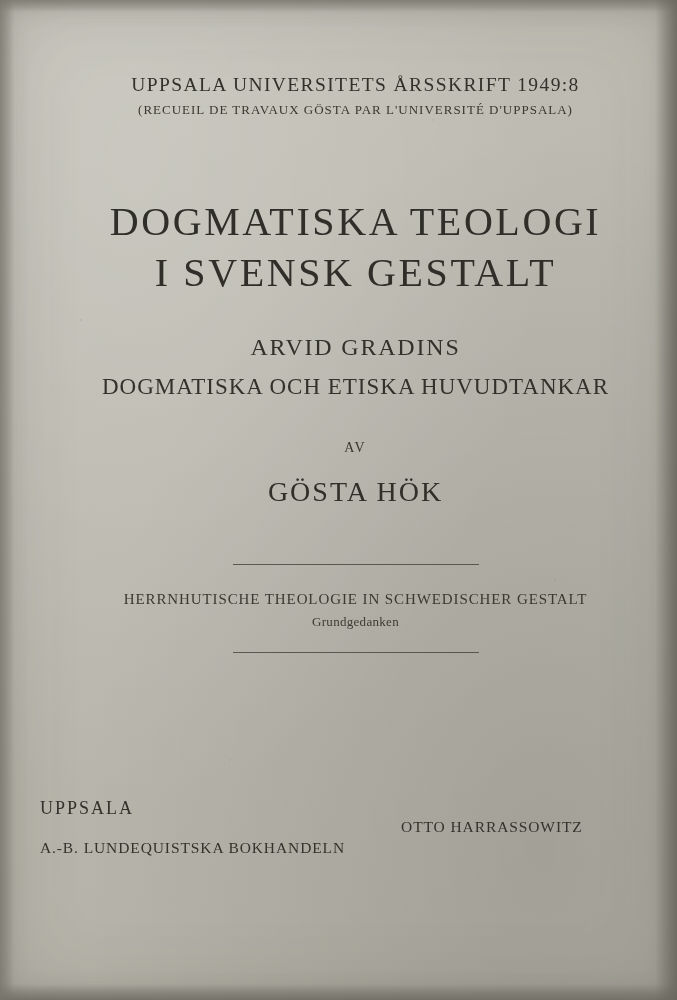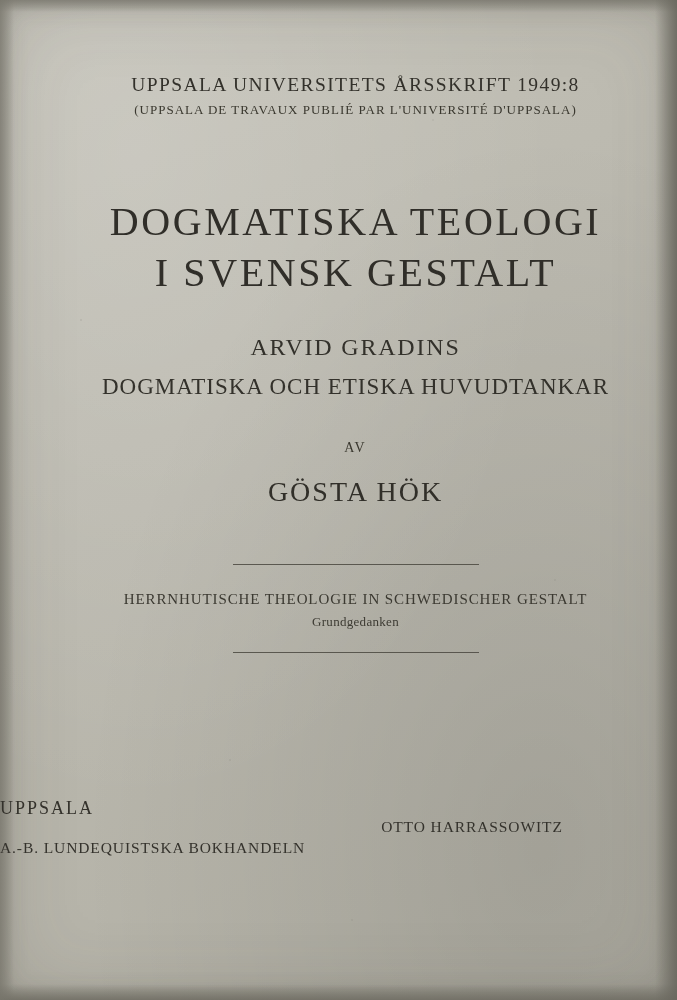--- a/index.html
+++ b/index.html
@@ -134,21 +134,22 @@
     font-size: 13px;
     letter-spacing: 0.3px;
     color: #3d3b33;
   }
 
   .imprint {
     position: absolute;
     left: 0; right: 0;
     top: 798px;
     display: flex;
-    gap: 76px;
+    justify-content: center;
+    gap: 56px;
   }
   .imprint-col {
     min-width: 236px;
   }
   .imprint-city {
     font-size: 18px;
     letter-spacing: 2.0px;
     color: #33312b;
   }
   .imprint-pub {
@@ -179,21 +180,21 @@
   <div class="edge edge-top"></div>
   <div class="edge edge-bottom"></div>
   <div class="edge edge-left"></div>
   <div class="edge edge-right"></div>
   <div class="speckle"></div>
 
   <div class="sheet">
 
     <div class="series-line1">UPPSALA UNIVERSITETS ÅRSSKRIFT 1949:8</div>
 
-    <div class="series-line2">(UPPSALA DE TRAVAUX PUBLIÉ PAR L'UNIVERSITÉ D'UPPSALA)</div>
+    <div class="series-line2">(RECUEIL DE TRAVAUX GÖSTA PAR L'UNIVERSITÉ D'UPPSALA)</div>
 
     <div class="title">
       <span class="l1">DOGMATISKA TEOLOGI</span>
       <span class="l2">I SVENSK GESTALT</span>
     </div>
 
     <div class="subtitle1">ARVID GRADINS</div>
 
     <div class="subtitle2">DOGMATISKA OCH ETISKA HUVUDTANKAR</div>
 

